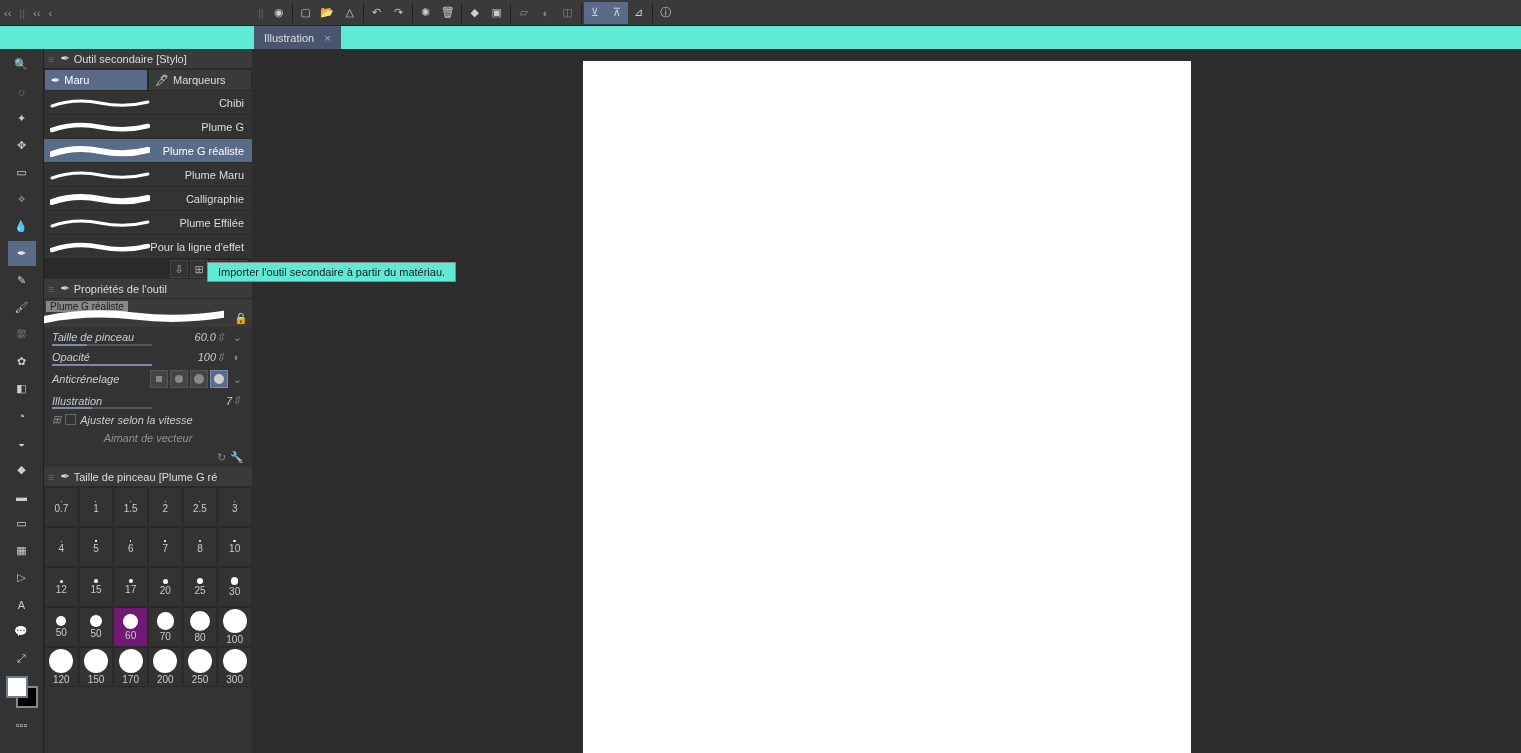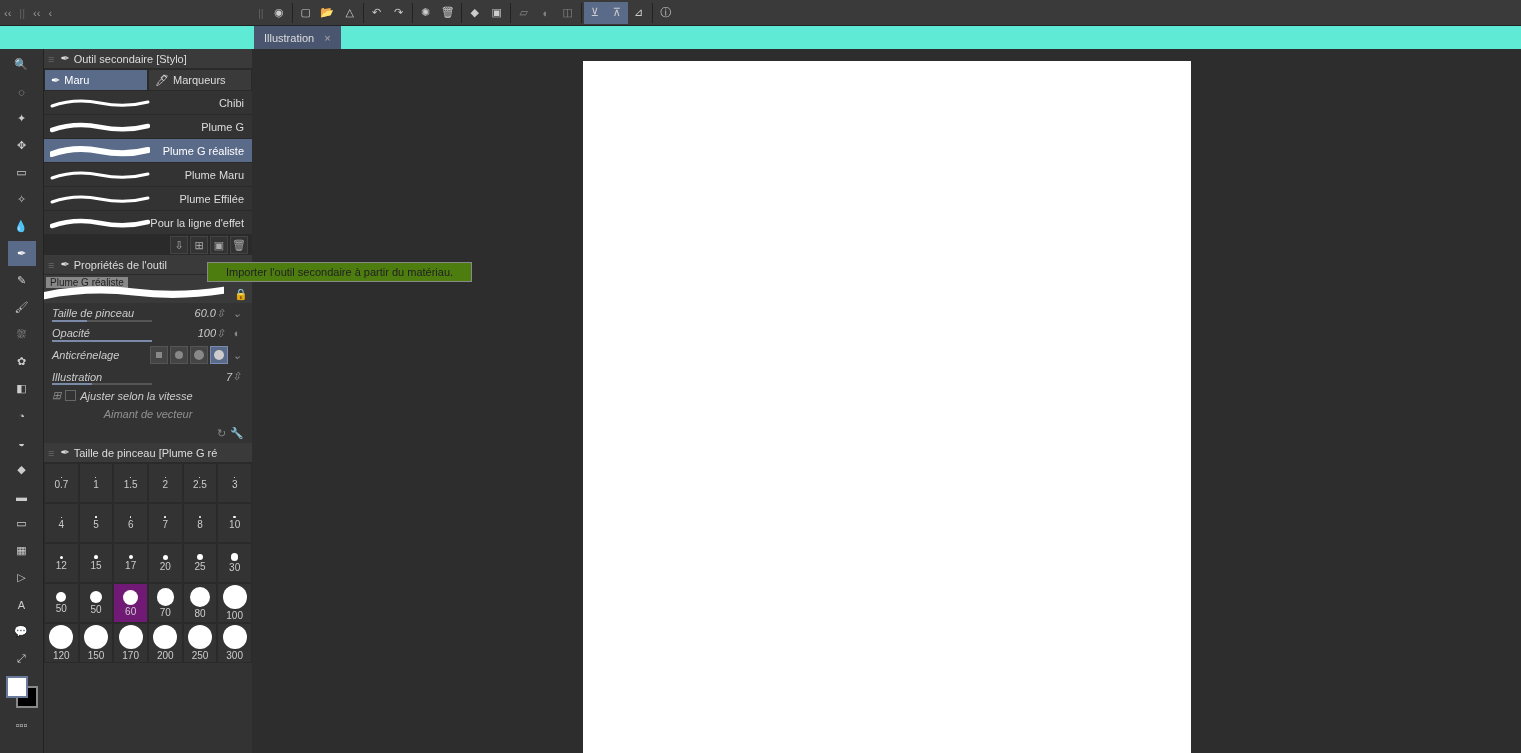--- a/index.html
+++ b/index.html
@@ -52,21 +52,21 @@
 .aa-opt { width: 18px; height: 18px; background: #444; border: 1px solid #555; display: flex; align-items: center; justify-content: center; }
 .aa-opt.active { background: #5a6b8a; border-color: #7a8ab0; }
 .prop-footer { height: 20px; display: flex; justify-content: flex-end; gap: 4px; padding: 0 8px; align-items: center; color: #888; }
 .size-grid { display: grid; grid-template-columns: repeat(6, 1fr); }
 .size-cell { height: 40px; display: flex; flex-direction: column; align-items: center; justify-content: center; cursor: pointer; color: #ccc; border: 1px solid #2a2a2a; background: #333; }
 .size-cell.selected { background: #701a75; }
 .size-dot { border-radius: 50%; background: #fff; }
 .size-num { font-size: 10px; margin-top: 1px; }
 .canvas-area { flex: 1; background: #2d2d2d; display: flex; justify-content: center; padding-top: 12px; }
 .canvas { width: 608px; height: 700px; background: #fff; }
-.tooltip { position: absolute; left: 207px; top: 262px; background: #4d7c0f; color: #222; border: 1px solid #888; padding: 3px 18px; font-size: 11px; z-index: 1000; white-space: nowrap; }
+.tooltip { position: absolute; left: 207px; top: 262px; background: #5eead4; color: #222; border: 1px solid #888; padding: 3px 10px; font-size: 11px; z-index: 1000; white-space: nowrap; }
 .chk { width: 11px; height: 11px; border: 1px solid #666; margin-right: 4px; display: inline-block; }
 </style>
 </head>
 <body>
 
 <div class="toolbar-top">
   <div class="tb-left">
     <span class="tb-chev">‹‹</span>
     <span class="tb-chev" style="opacity:.4">||</span>
     <span class="tb-chev">‹‹</span>
@@ -178,20 +178,26 @@
           <span>Plume G réaliste</span>
         </div>
         <div class="brush-item">
           <div class="brush-stroke"><svg viewBox="0 0 100 14">
               <path d="M2 10 Q 25 2 50 7 T 98 6" stroke="#fff" stroke-width="3" fill="none" stroke-linecap="round"></path>
             </svg></div>
           <span>Plume Maru</span>
         </div>
         <div class="brush-item">
           <div class="brush-stroke"><svg viewBox="0 0 100 14">
+              <path d="M2 10 Q 25 2 50 7 T 98 6" stroke="#fff" stroke-width="6" fill="none" stroke-linecap="round"></path>
+            </svg></div>
+          <span>Calligraphie</span>
+        </div>
+        <div class="brush-item">
+          <div class="brush-stroke"><svg viewBox="0 0 100 14">
               <path d="M2 10 Q 25 2 50 7 T 98 6" stroke="#fff" stroke-width="3" fill="none" stroke-linecap="round"></path>
             </svg></div>
           <span>Plume Effilée</span>
         </div>
         <div class="brush-item">
           <div class="brush-stroke"><svg viewBox="0 0 100 14">
               <path d="M2 10 Q 25 2 50 7 T 98 6" stroke="#fff" stroke-width="4.5" fill="none" stroke-linecap="round"></path>
             </svg></div>
           <span>Pour la ligne d'effet</span>
         </div>

